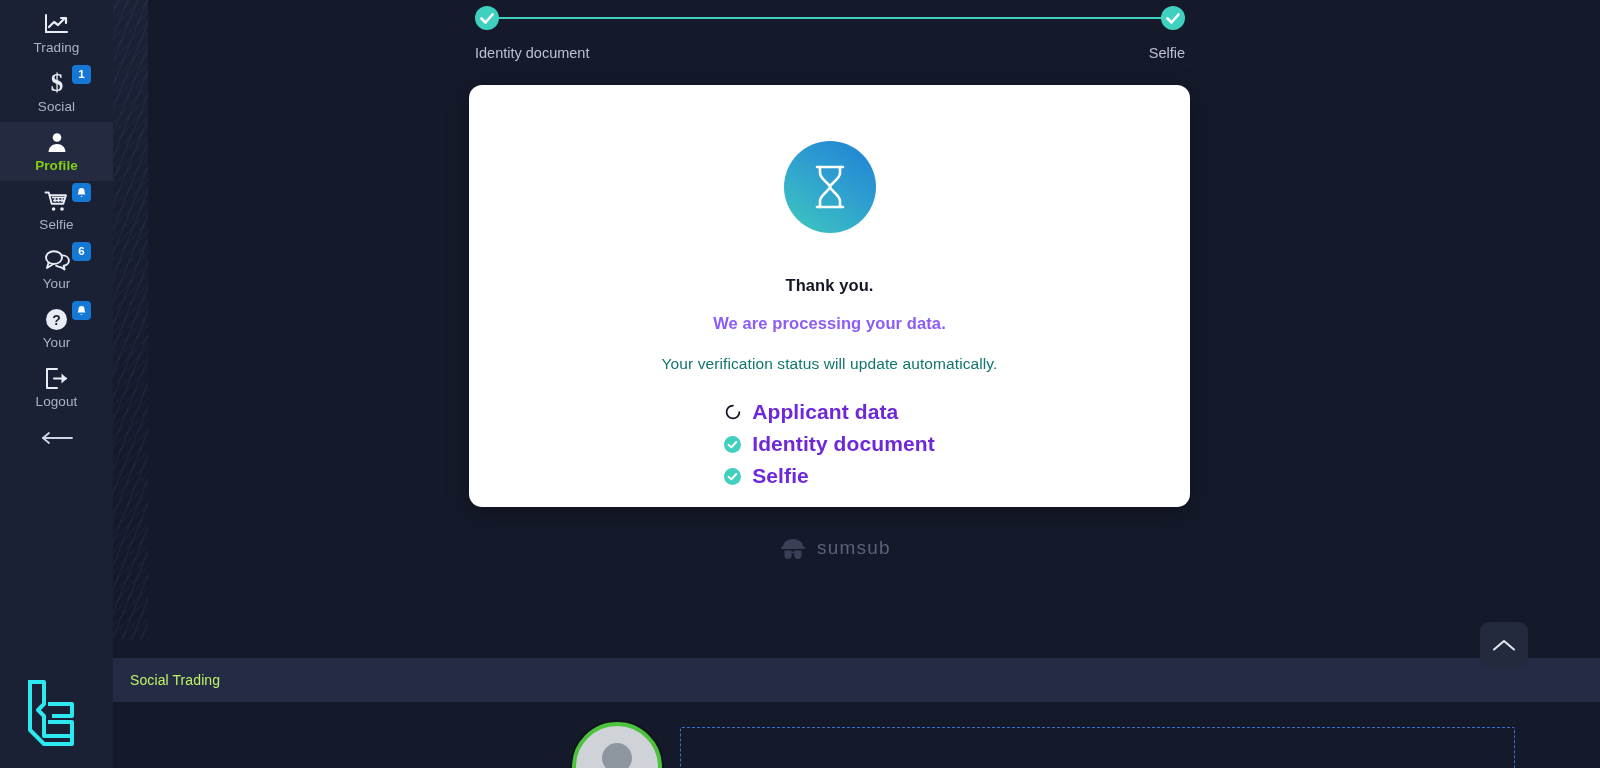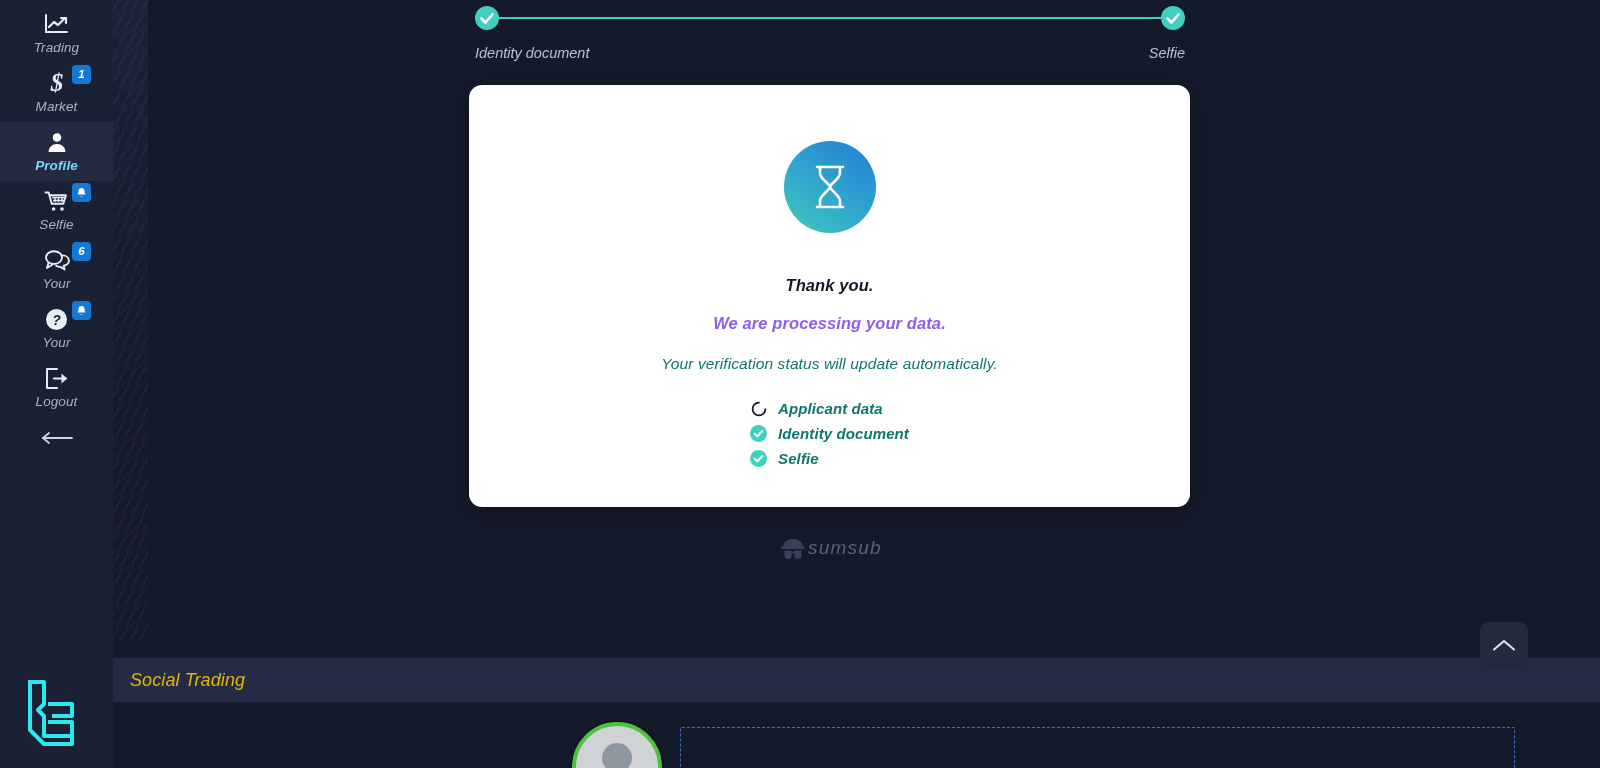--- a/index.html
+++ b/index.html
@@ -8,21 +8,20 @@
     overflow: hidden;
     background: #151a2b;
     font-family: "Liberation Sans", sans-serif;
   }
 
   #app {
     position: relative;
     width: 1600px; height: 768px;
     background: #151a2b;
     overflow: hidden;
-    font-style: italic;
   }
 
   
   .bg-texture {
     position: absolute;
     left: 88px; top: 0;
     width: 60px; height: 640px;
     background:
       repeating-linear-gradient(112deg, rgba(90,110,150,.09) 0 2px, rgba(0,0,0,0) 2px 9px),
       repeating-linear-gradient(-48deg, rgba(120,140,180,.07) 0 1px, rgba(0,0,0,0) 1px 7px),
@@ -67,21 +66,21 @@
     display: flex; align-items: center; justify-content: center;
     height: 26px; margin-bottom: 3px;
     color: #e8ecf4;
   }
   .nav-item .nav-label {
     font-size: 13.5px;
     color: #a9b2c6;
     letter-spacing: .1px;
     line-height: 16px;
   }
-  .nav-item.active .nav-label { color: #7dd3fc; font-weight: bold; }
+  .nav-item.active .nav-label { color: #84cc16; font-weight: bold; }
 
   .badge {
     position: absolute;
     right: 22px; top: 2px;
     min-width: 19px; height: 19px;
     border-radius: 4px;
     background: #1478d4;
     color: #fff;
     font-size: 11.5px;
     font-weight: bold;
@@ -196,32 +195,33 @@
     align-items: center;
     gap: 11px;
   }
   .status-row .status-ico {
     width: 17px; height: 17px;
     display: flex; align-items: center; justify-content: center;
     flex: none;
   }
   .status-row .status-ico svg { display: block; }
   .status-row .status-text {
-    font-size: 15px;
+    font-size: 21px;
     font-weight: bold;
-    color: #0f766e;
+    color: #6d28d9;
     letter-spacing: .1px;
   }
 
   
   .sumsub {
     position: absolute;
     left: 778px; top: 536px;
     display: flex;
     align-items: center;
+    gap: 9px;
     z-index: 4;
   }
   .sumsub .sumsub-mark svg { display: block; }
   .sumsub .sumsub-word {
     font-size: 19px;
     color: #5b6party;
     color: #5a6279;
     letter-spacing: 1.2px;
   }
 
@@ -236,22 +236,22 @@
   .social-bar {
     position: absolute;
     left: 0; top: 18px;
     width: 1487px; height: 44px;
     background: #232b45;
     display: flex;
     align-items: center;
     padding-left: 17px;
   }
   .social-bar-title {
-    font-size: 18px;
-    color: #eab308;
+    font-size: 14px;
+    color: #bef264;
     letter-spacing: .1px;
   }
 
   .trader-avatar {
     position: absolute;
     left: 459px; top: 82px;
     width: 90px; height: 90px;
     border-radius: 50%;
     background: #cfd3d8;
     border: 4px solid #4cc23d;
@@ -310,21 +310,21 @@
         <span class="nav-label">Trading</span>
       </div>
 
       <div class="nav-item">
         <span class="badge">1</span>
         <span class="nav-icon">
           <svg width="18" height="26" viewBox="0 0 18 26">
             <text x="9" y="21" font-family="Liberation Serif, serif" font-size="25" font-weight="bold" fill="#e8ecf4" text-anchor="middle">$</text>
           </svg>
         </span>
-        <span class="nav-label">Market</span>
+        <span class="nav-label">Social</span>
       </div>
 
       <div class="nav-item active">
         <span class="nav-icon">
           <svg width="24" height="24" viewBox="0 0 24 24">
             <circle cx="12" cy="7.5" r="4.3" fill="#ffffff"></circle>
             <path d="M3.6 22c0-5 3.8-8 8.4-8s8.4 3 8.4 8z" fill="#ffffff"></path>
           </svg>
         </span>
         <span class="nav-label">Profile</span>

